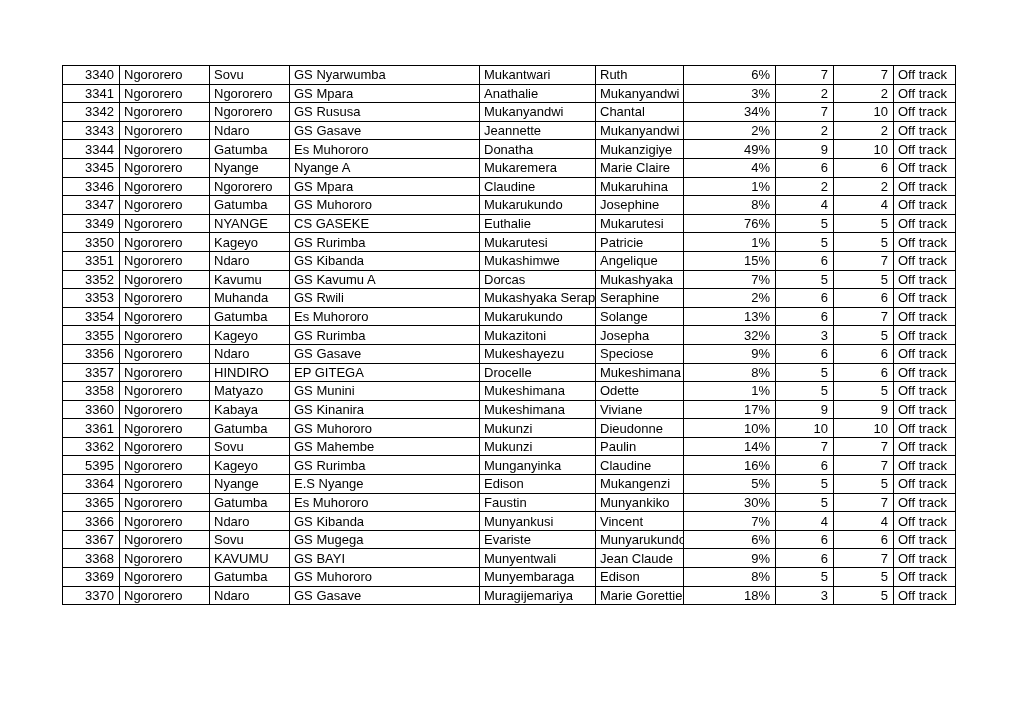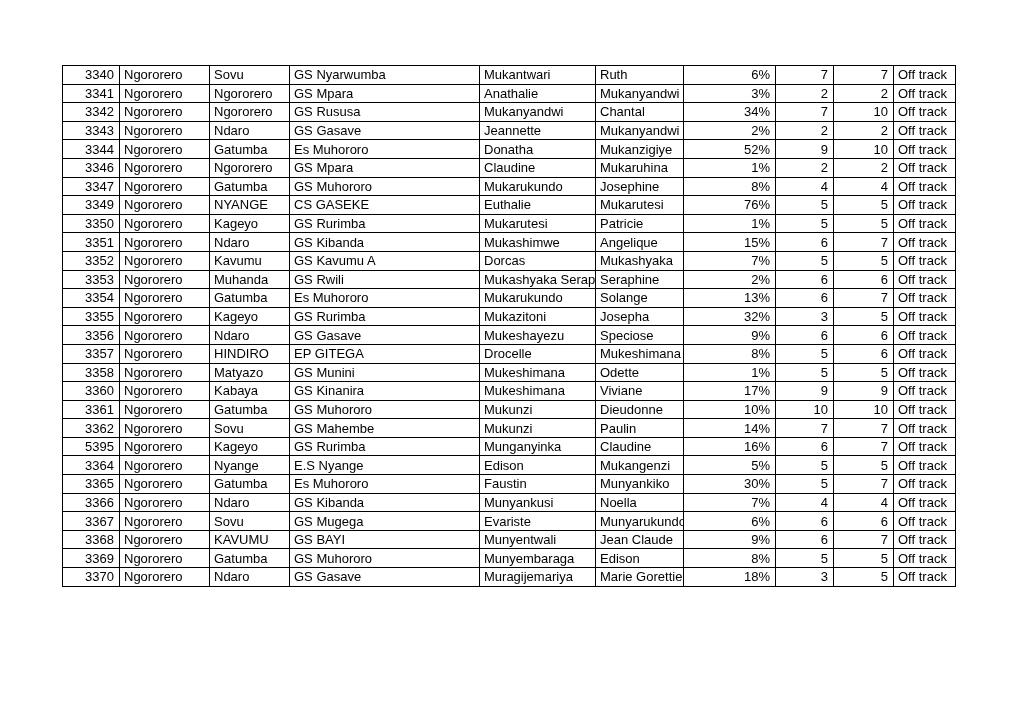--- a/index.html
+++ b/index.html
@@ -105,23 +105,35 @@
           <td class="al-right">2</td>
           <td class="al-left">Off track</td>
         </tr>
         <tr>
           <td class="al-right">3344</td>
           <td class="al-left">Ngororero</td>
           <td class="al-left">Gatumba</td>
           <td class="al-left">Es Muhororo</td>
           <td class="al-left">Donatha</td>
           <td class="al-left">Mukanzigiye</td>
-          <td class="al-right">52%</td>
+          <td class="al-right">49%</td>
           <td class="al-right">9</td>
           <td class="al-right">10</td>
+          <td class="al-left">Off track</td>
+        </tr>
+        <tr>
+          <td class="al-right">3345</td>
+          <td class="al-left">Ngororero</td>
+          <td class="al-left">Nyange</td>
+          <td class="al-left">Nyange A</td>
+          <td class="al-left">Mukaremera</td>
+          <td class="al-left">Marie Claire</td>
+          <td class="al-right">4%</td>
+          <td class="al-right">6</td>
+          <td class="al-right">6</td>
           <td class="al-left">Off track</td>
         </tr>
         <tr>
           <td class="al-right">3346</td>
           <td class="al-left">Ngororero</td>
           <td class="al-left">Ngororero</td>
           <td class="al-left">GS Mpara</td>
           <td class="al-left">Claudine</td>
           <td class="al-left">Mukaruhina</td>
           <td class="al-right">1%</td>
@@ -332,21 +344,21 @@
           <td class="al-right">5</td>
           <td class="al-right">7</td>
           <td class="al-left">Off track</td>
         </tr>
         <tr>
           <td class="al-right">3366</td>
           <td class="al-left">Ngororero</td>
           <td class="al-left">Ndaro</td>
           <td class="al-left">GS Kibanda</td>
           <td class="al-left">Munyankusi</td>
-          <td class="al-left">Noella</td>
+          <td class="al-left">Vincent</td>
           <td class="al-right">7%</td>
           <td class="al-right">4</td>
           <td class="al-right">4</td>
           <td class="al-left">Off track</td>
         </tr>
         <tr>
           <td class="al-right">3367</td>
           <td class="al-left">Ngororero</td>
           <td class="al-left">Sovu</td>
           <td class="al-left">GS Mugega</td>

